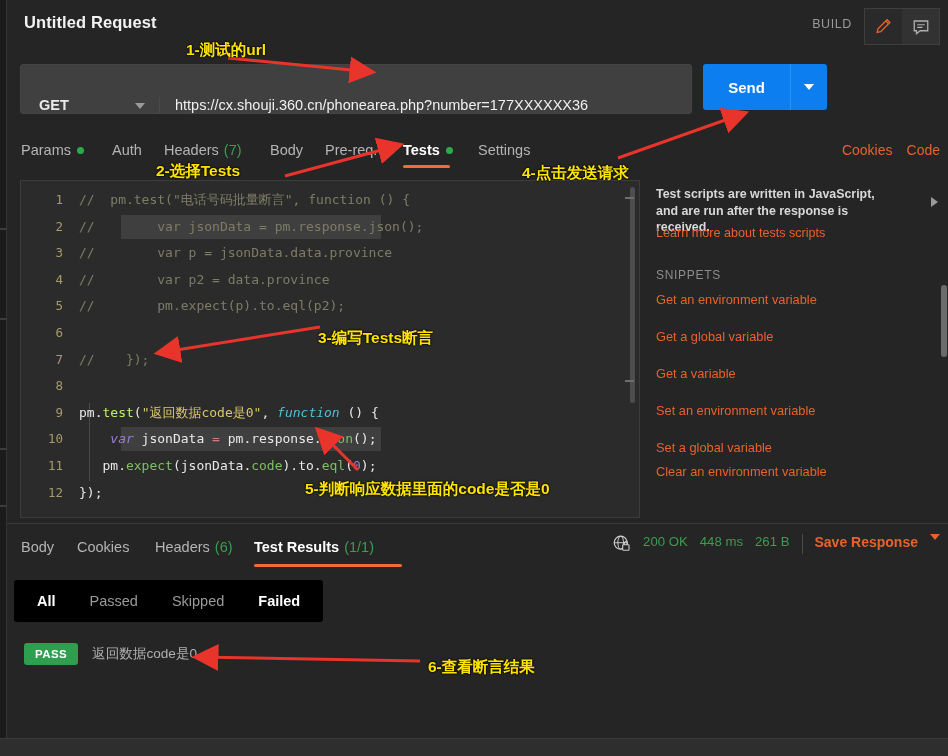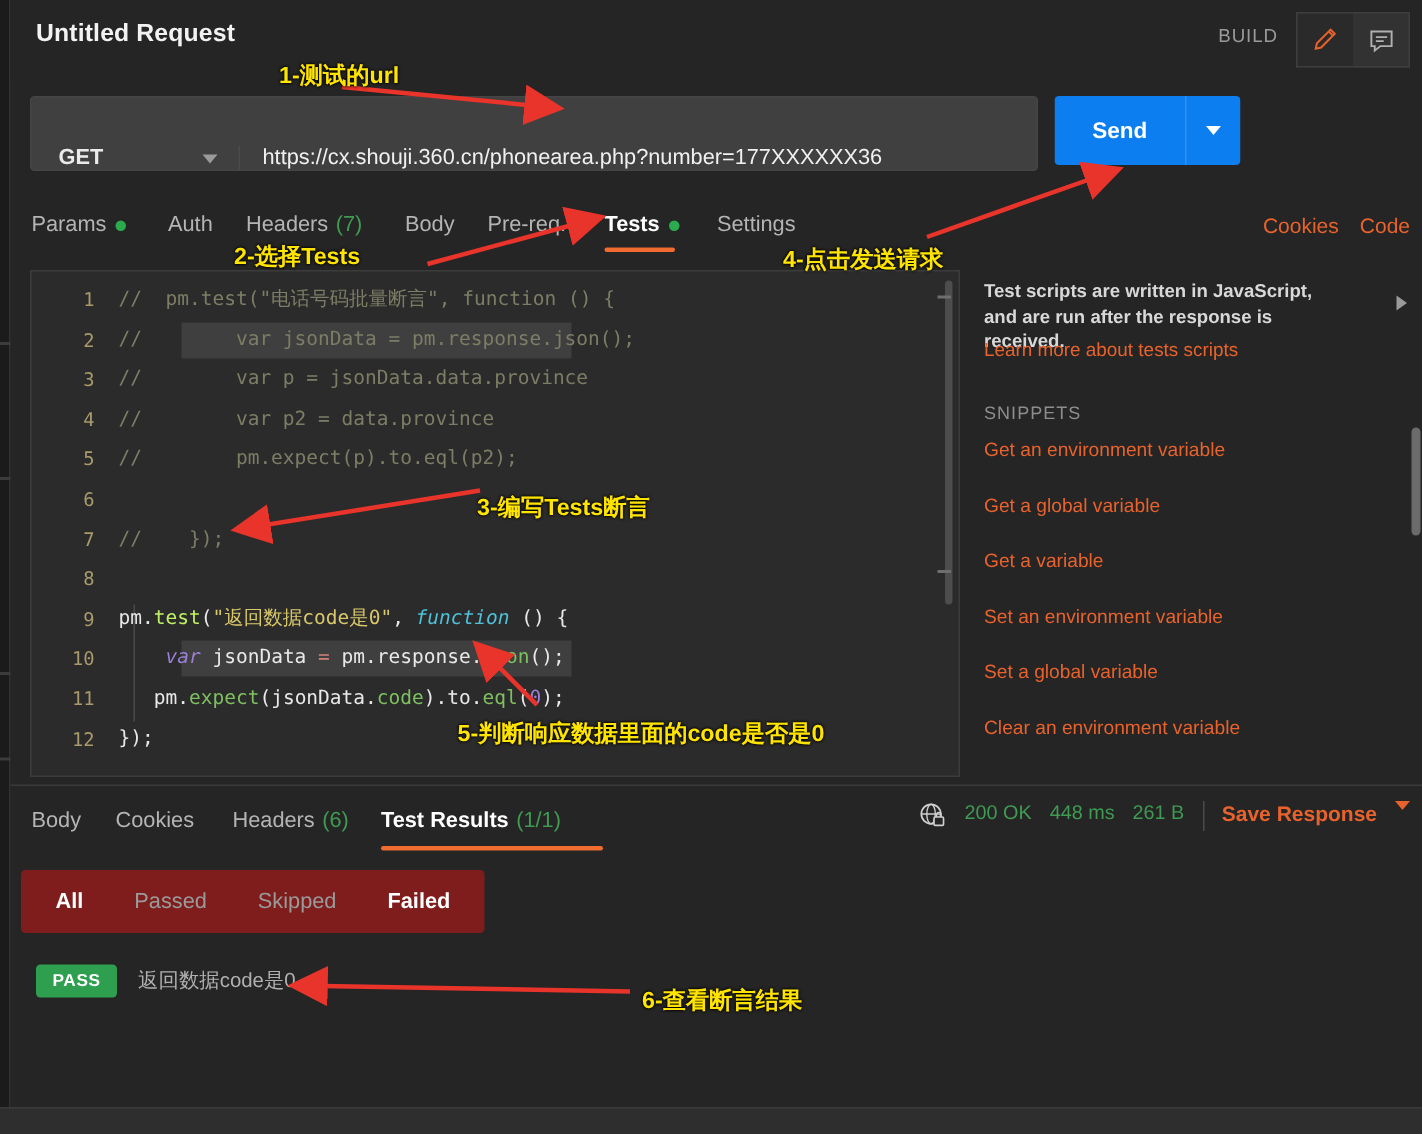--- a/index.html
+++ b/index.html
@@ -215,21 +215,21 @@
   .resp-meta .gval { color: #3f9b52; }
   .resp-sep { width: 1px; height: 20px; background: #4a4a4a; }
   .save-resp { color: #e8622c; font-weight: 600; font-size: 14px; cursor: pointer; }
   .save-resp-caret {
     width: 0; height: 0; border-left: 5px solid transparent;
     border-right: 5px solid transparent; border-top: 6px solid #e8622c; cursor: pointer;
   }
 
   .filter-grp {
     position: absolute; left: 14px; top: 580px;
-    height: 42px; background: #7f1d1d; border-radius: 3px;
+    height: 42px; background: #000000; border-radius: 3px;
     display: flex; align-items: center; padding: 0 6px;
   }
   .filter-btn {
     padding: 0 17px; height: 42px; display: flex; align-items: center;
     font-size: 14.5px; color: #9a9a9a; cursor: pointer;
   }
   .filter-btn.on { color: #fff; font-weight: 600; }
 
   .result-row {
     position: absolute; left: 24px; top: 643px;
@@ -357,21 +357,21 @@
   <div class="snip">
     <div class="snip-desc">Test scripts are written in JavaScript, and are run after the response is received.</div>
     <div class="snip-link">Learn more about tests scripts</div>
     <div class="snip-hdr">SNIPPETS</div>
     <div id="snip-items">
         <div class="snip-item" style="top: 112px;">Get an environment variable</div>
         <div class="snip-item" style="top: 149px;">Get a global variable</div>
         <div class="snip-item" style="top: 186px;">Get a variable</div>
         <div class="snip-item" style="top: 223px;">Set an environment variable</div>
         <div class="snip-item" style="top: 260px;">Set a global variable</div>
-        <div class="snip-item" style="top: 297px;">Clear an environment variable</div>
+        <div class="snip-item" style="top: 284px;">Clear an environment variable</div>
       </div>
     <div class="snip-arrow"></div>
     <div class="snip-sb"></div>
   </div>
 
   <div class="resp-div"></div>
   <div class="resp-tabs" id="resp-tabs">
     <div class="resp-meta">
       <svg width="19" height="19" viewBox="0 0 24 24">
         <circle cx="11" cy="11" r="8.2" fill="none" stroke="#cfcfcf" stroke-width="1.5"></circle>

